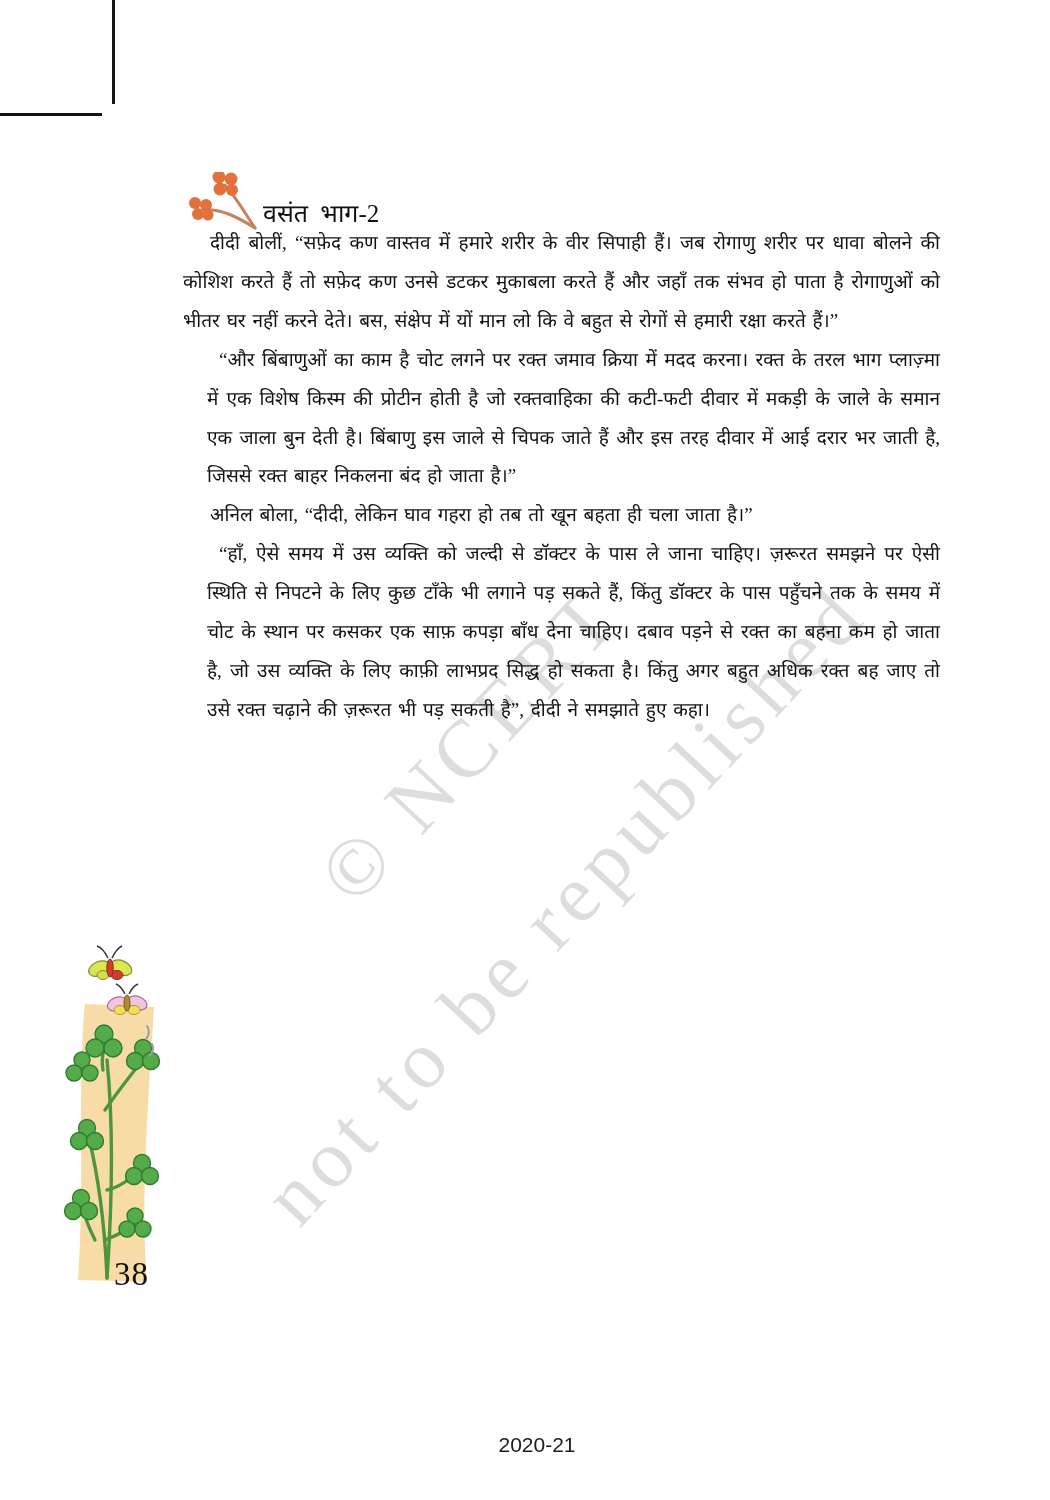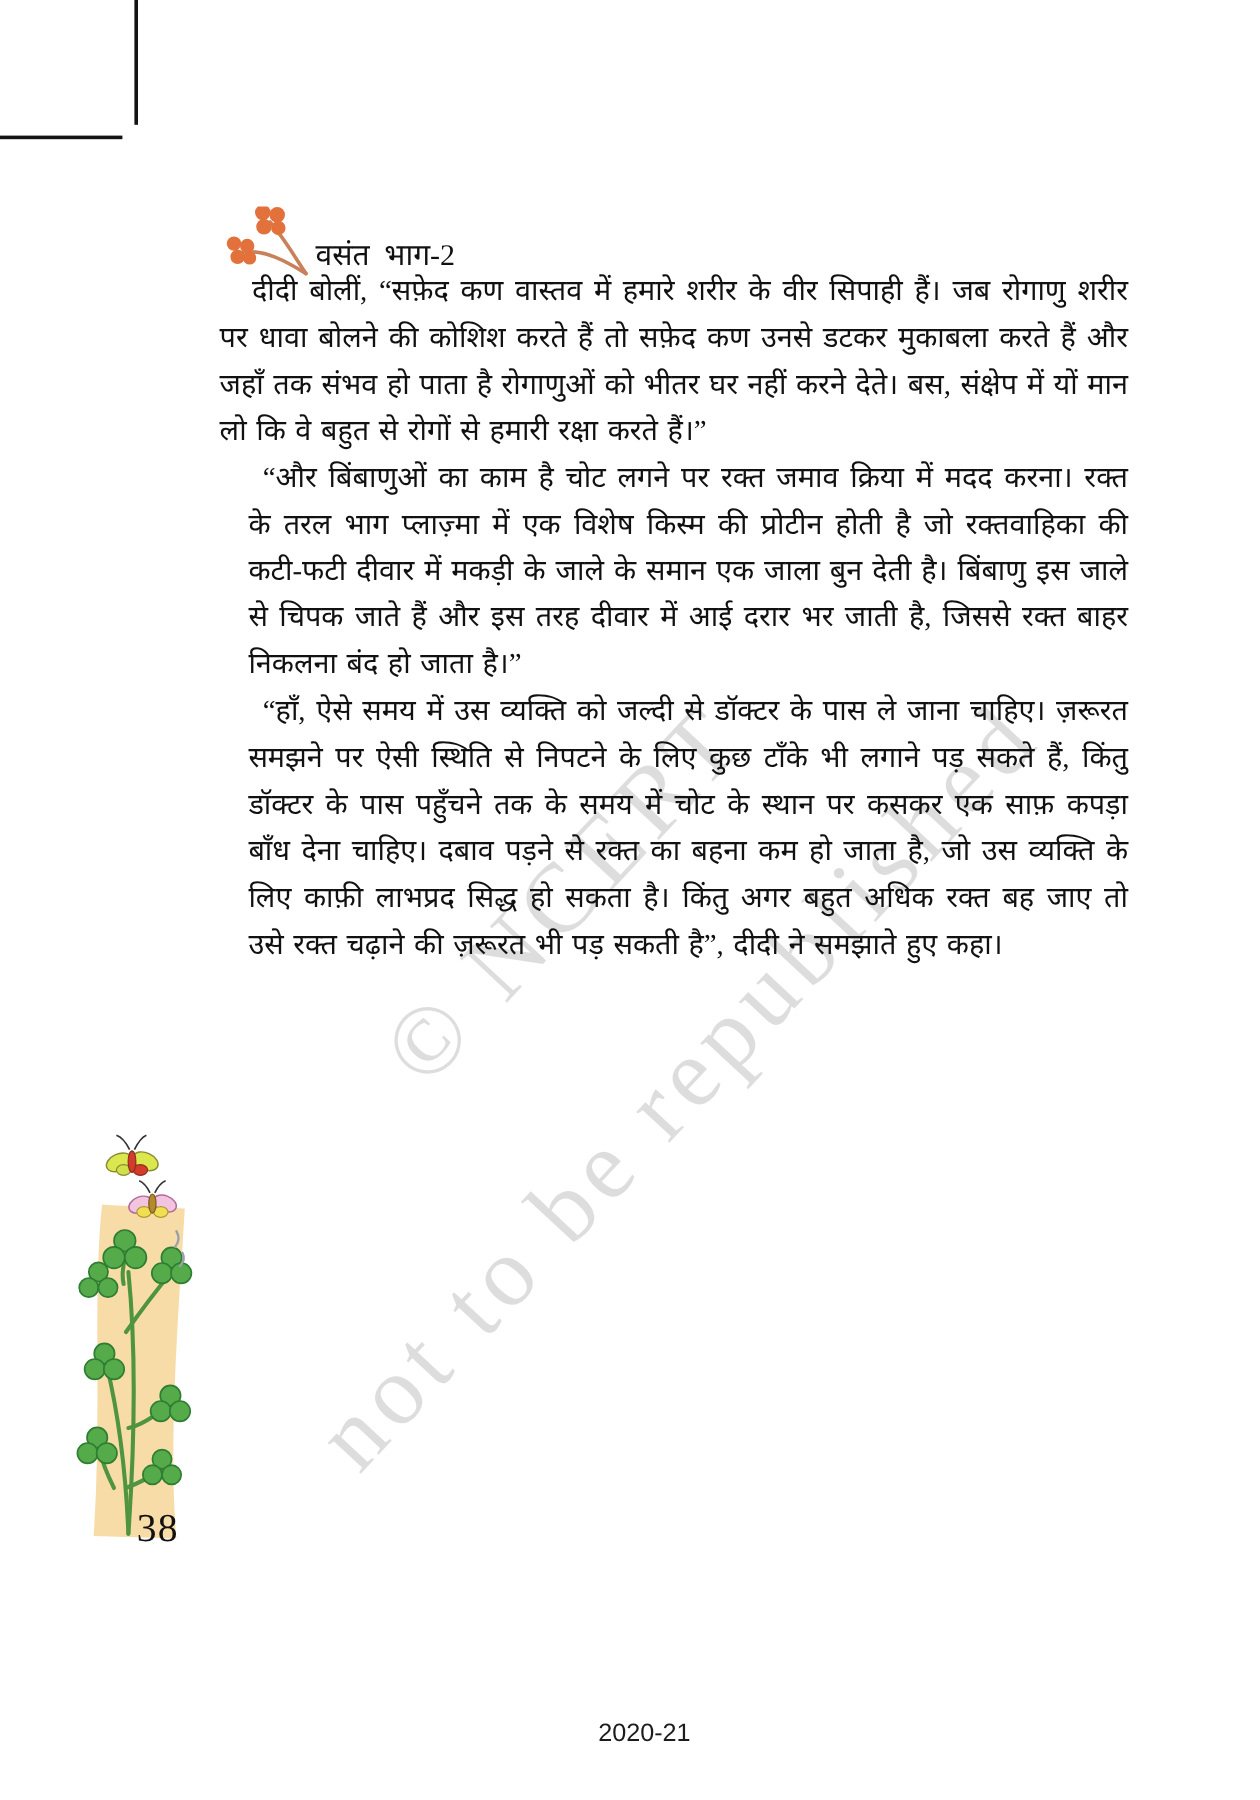--- a/index.html
+++ b/index.html
@@ -26,21 +26,21 @@
     position:absolute; left:181px; top:172px; z-index:2;
     display:flex; align-items:flex-end;
   }
   .chapter-header .title {
     font-size:25px; line-height:1; padding:0 0 6px 2px; word-spacing:6px;
   }
 
   
   .body-text {
     position:absolute; left:183px; top:224px; width:757px; z-index:2;
-    font-size:24px; line-height:38.9px; text-align:justify;
+    font-size:19px; line-height:38.9px; text-align:justify;
     word-spacing:2px;
   }
   .body-text p { margin:0; text-indent:27px; }
   .body-text p.q { text-indent:12px;margin-left:24px; }
 
   
   .side-illustration { position:absolute; left:55px; top:940px; z-index:2; }
   .page-number {
     position:absolute; left:86px; top:1256px; z-index:2;
     font-size:33px; letter-spacing:1px;margin-left:28px;
@@ -79,20 +79,21 @@
         <circle cx="39" cy="17" r="6.5"></circle>
           <circle cx="51" cy="18" r="6"></circle>
       </g>
     </svg>
     <span class="title">वसंत भाग-2</span>
   </div>
 
   <div class="body-text">
     <p>दीदी बोलीं, “सफ़ेद कण वास्तव में हमारे शरीर के वीर सिपाही हैं। जब रोगाणु शरीर पर धावा बोलने की कोशिश करते हैं तो सफ़ेद कण उनसे डटकर मुकाबला करते हैं और जहाँ तक संभव हो पाता है रोगाणुओं को भीतर घर नहीं करने देते। बस, संक्षेप में यों मान लो कि वे बहुत से रोगों से हमारी रक्षा करते हैं।”</p>
     <p class="q">“और बिंबाणुओं का काम है चोट लगने पर रक्त जमाव क्रिया में मदद करना। रक्त के तरल भाग प्लाज़्मा में एक विशेष किस्म की प्रोटीन होती है जो रक्तवाहिका की कटी-फटी दीवार में मकड़ी के जाले के समान एक जाला बुन देती है। बिंबाणु इस जाले से चिपक जाते हैं और इस तरह दीवार में आई दरार भर जाती है, जिससे रक्त बाहर निकलना बंद हो जाता है।”</p>
+    <p>अनिल बोला, “दीदी, लेकिन घाव गहरा हो तब तो खून बहता ही चला जाता है।”</p>
     <p class="q">“हाँ, ऐसे समय में उस व्यक्ति को जल्दी से डॉक्टर के पास ले जाना चाहिए। ज़रूरत समझने पर ऐसी स्थिति से निपटने के लिए कुछ टाँके भी लगाने पड़ सकते हैं, किंतु डॉक्टर के पास पहुँचने तक के समय में चोट के स्थान पर कसकर एक साफ़ कपड़ा बाँध देना चाहिए। दबाव पड़ने से रक्त का बहना कम हो जाता है, जो उस व्यक्ति के लिए काफ़ी लाभप्रद सिद्ध हो सकता है। किंतु अगर बहुत अधिक रक्त बह जाए तो उसे रक्त चढ़ाने की ज़रूरत भी पड़ सकती है”, दीदी ने समझाते हुए कहा।</p>
   </div>
 
   <div class="side-illustration">
     <svg width="115" height="355" viewBox="0 0 115 355" aria-hidden="true">
 
       <path d="M30,64 C22,140 30,240 23,340 L92,342 C85,262 94,150 99,67 Z" fill="#f8dca8"></path>
 
       <g fill="none" stroke="#4f9440" stroke-width="3.4" stroke-linecap="round">
         <path d="M52,338 C50,290 44,240 34,198"></path>

